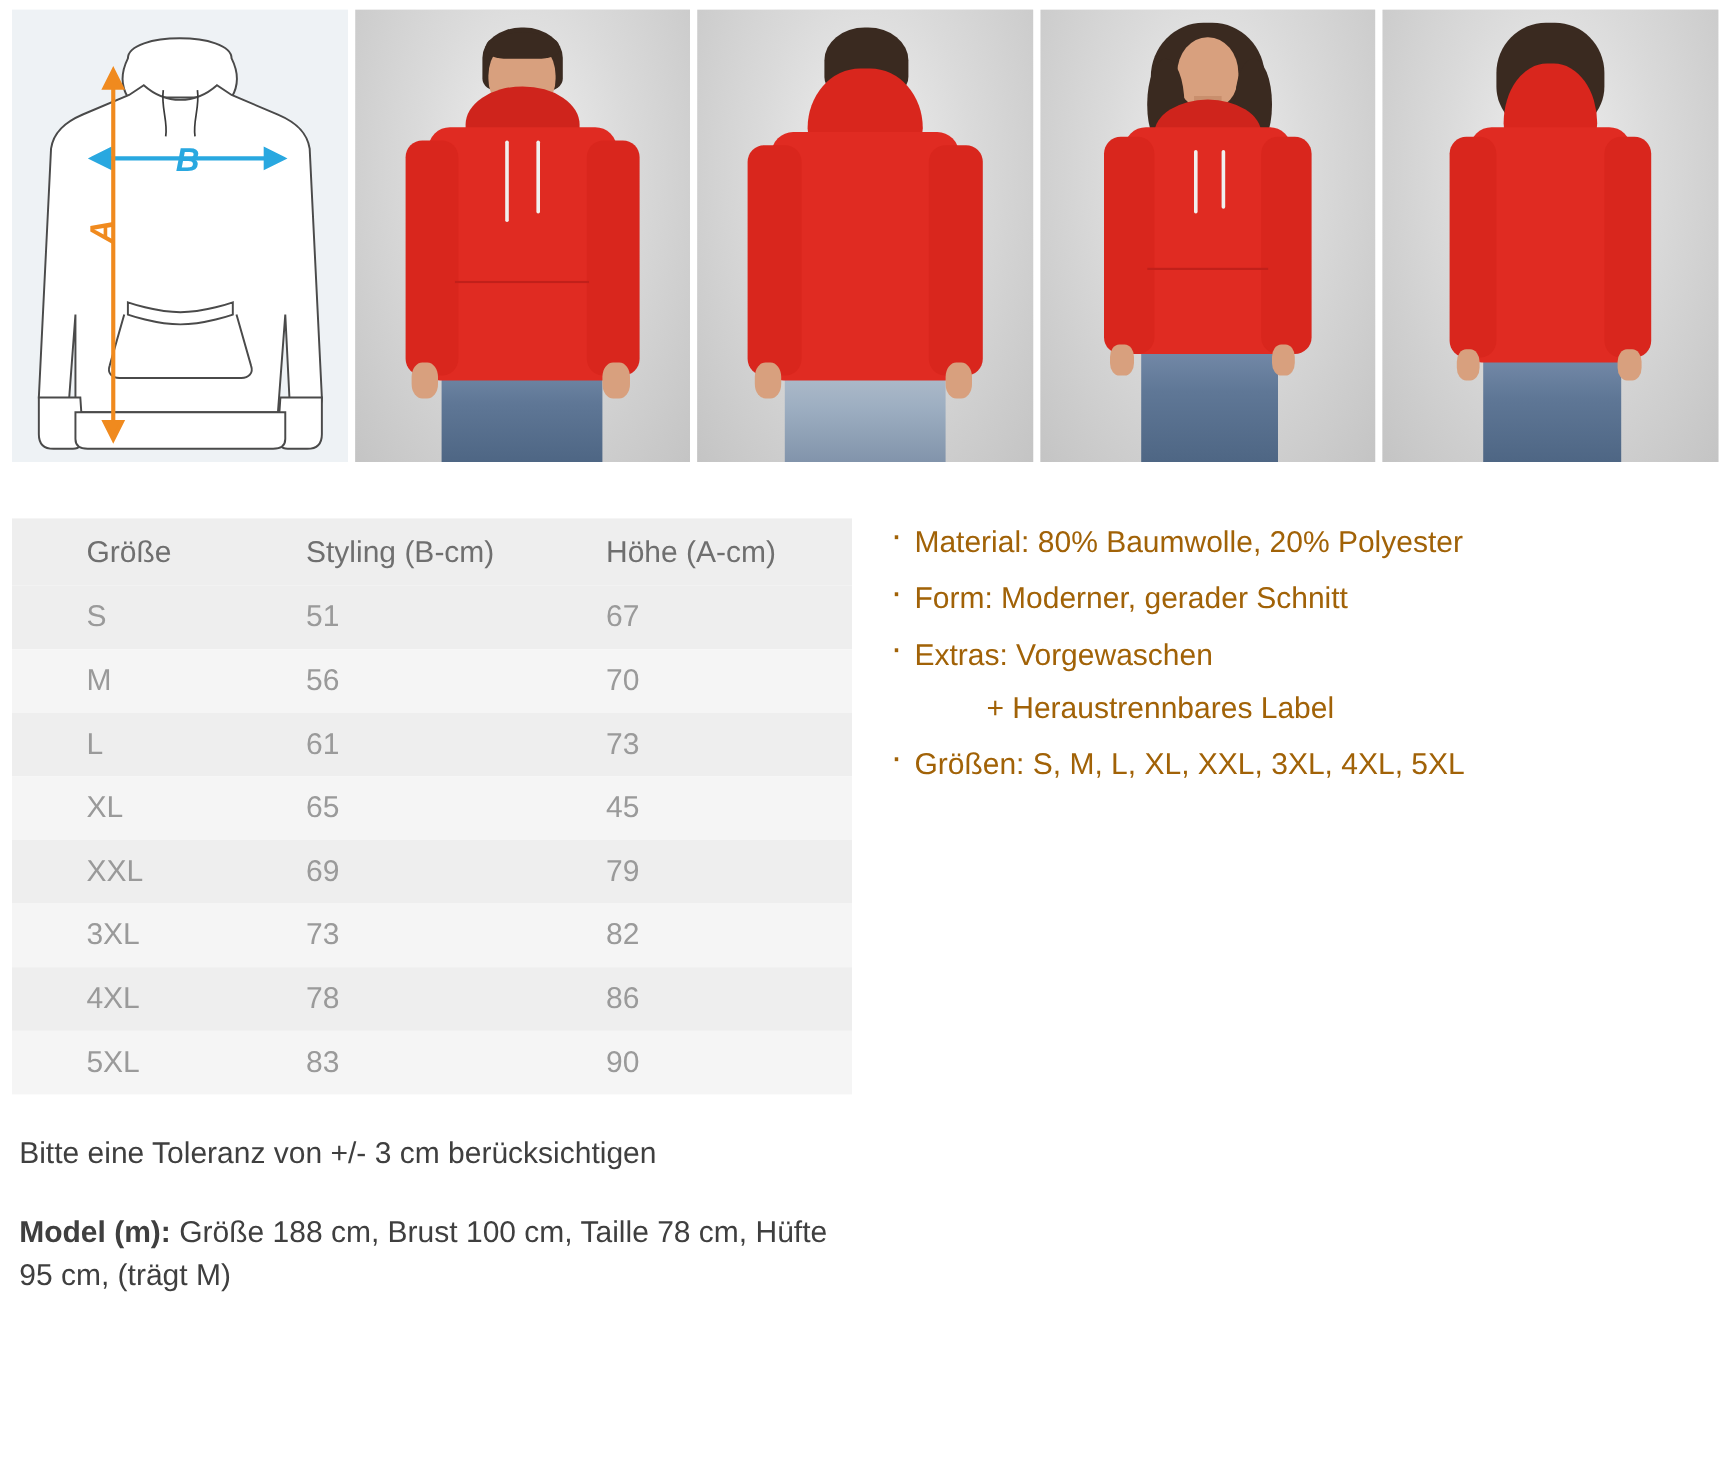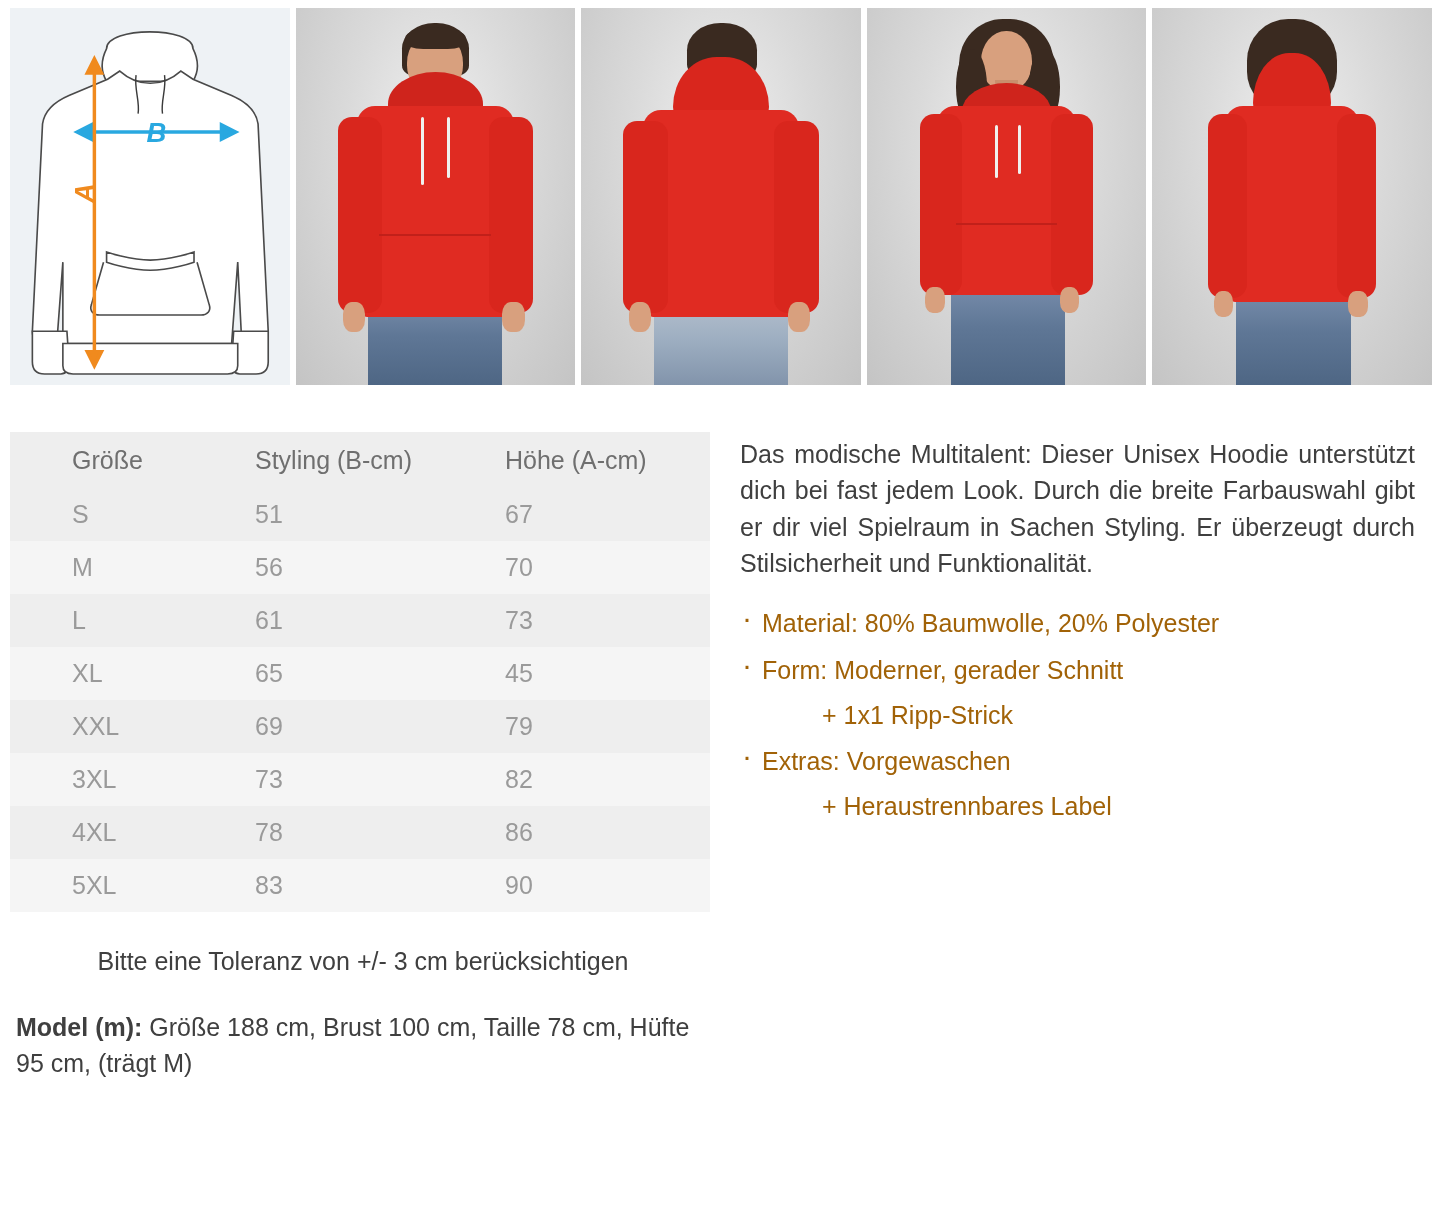--- a/index.html
+++ b/index.html
@@ -131,21 +131,20 @@
   table.size tr.odd td { background: #eeeeee; }
   table.size tr.even td { background: #f5f5f5; }
   table.size th:nth-child(1), table.size td:nth-child(1) { width: 190px; padding-left: 62px; }
   table.size th:nth-child(2), table.size td:nth-child(2) { width: 250px; padding-left: 55px; }
   table.size th:nth-child(3), table.size td:nth-child(3) { padding-left: 55px; }
 
   .tolerance {
     margin: 35px 0 0 6px;
     font-size: 25px;
     color: #3f3f3f;
-    text-align: center;
   }
   .model-line {
     margin: 33px 0 0 6px;
     font-size: 25px;
     color: #3f3f3f;
     line-height: 1.45;
     max-width: 700px;
   }
   .model-line b { font-weight: bold; }
 
@@ -345,21 +344,21 @@
 
     <div class="tolerance">Bitte eine Toleranz von +/- 3 cm berücksichtigen</div>
 
     <div class="model-line">
       <b>Model (m):</b><span> Größe 188 cm, Brust 100 cm, Taille 78 cm, Hüfte 95 cm, (trägt M)</span>
     </div>
 
   </div>
 
   <div class="right-col">
-    <p class="desc">Das modische Multitalent: Dieser Unisex Hoodie unterstützt dich bei fast jedem Look. Durch die breite Farbauswahl gibt er dir viel Spielraum in Sachen Styling. Er überzeugt durch Stilsicherheit und Funktionalität.</p>
 
     <ul class="specs">
       <li><span>Material: 80% Baumwolle, 20% Polyester</span></li>
-      <li><span>Form: Moderner, gerader Schnitt</span><span class="sub">+ 1x1 Ripp-Strick</span></li>
+      <li><span>Form: Moderner, gerader Schnitt</span></li>
       <li><span>Extras: Vorgewaschen</span><span class="sub">+ Heraustrennbares Label</span></li>
+      <li><span>Größen:  S, M, L, XL, XXL, 3XL, 4XL, 5XL</span></li>
     </ul>
   </div>
 </div>
 
 </body></html>

